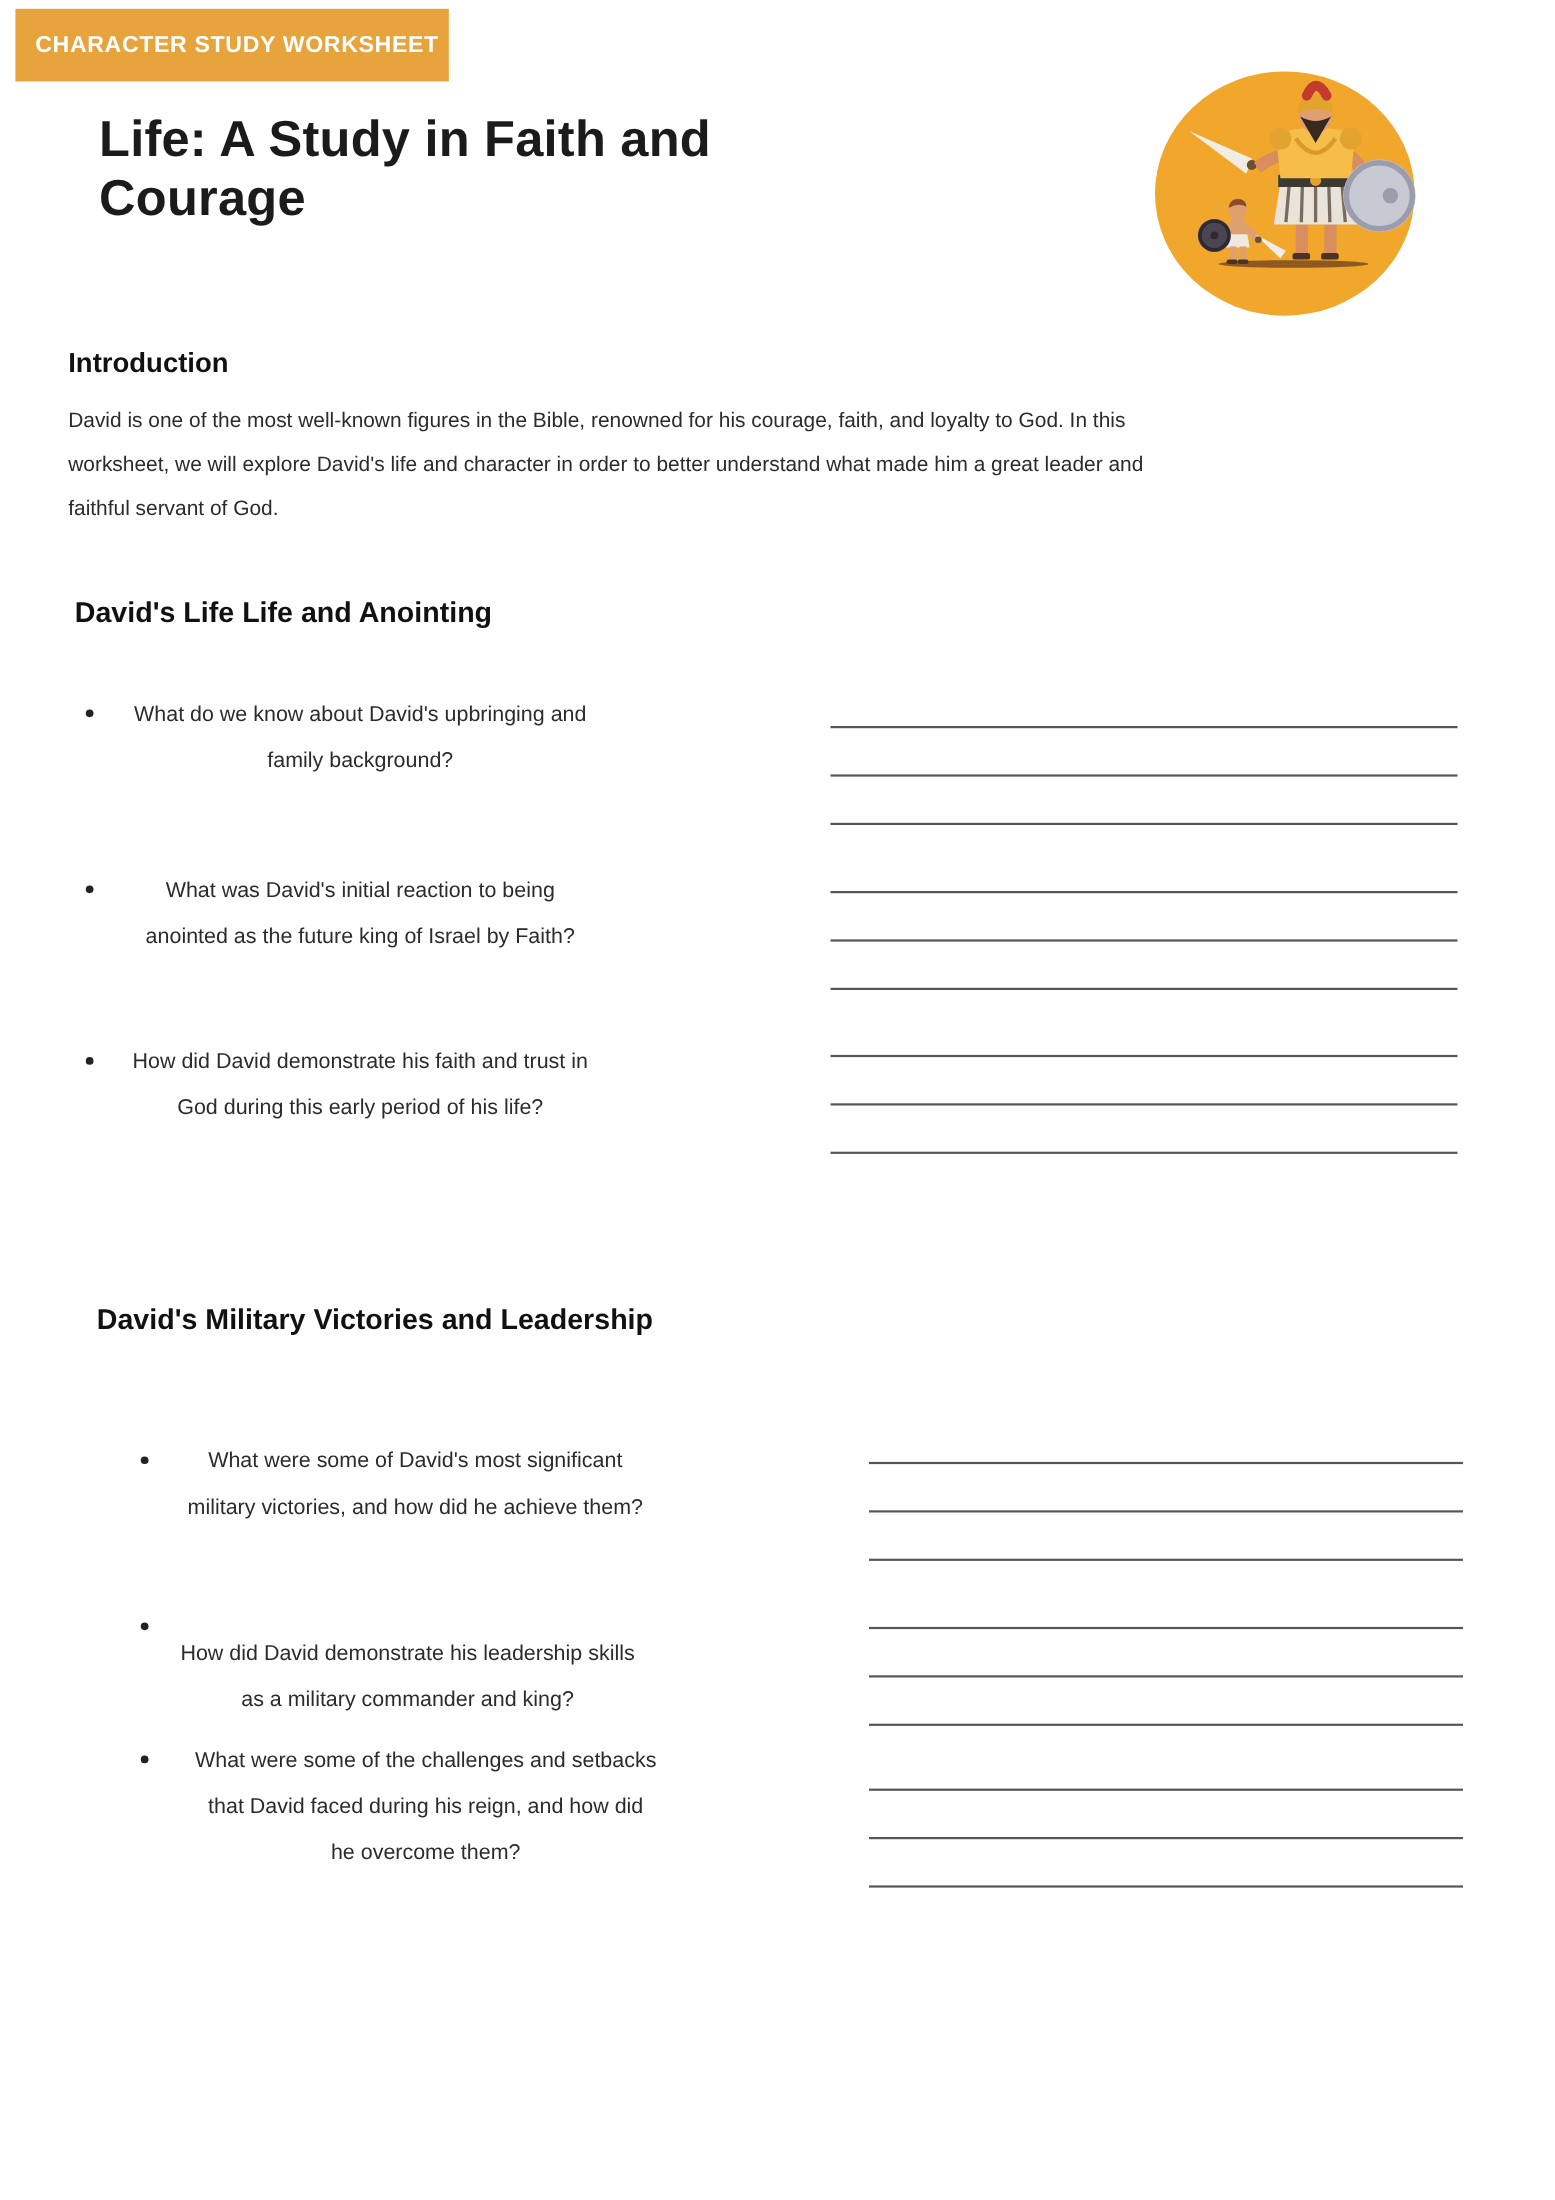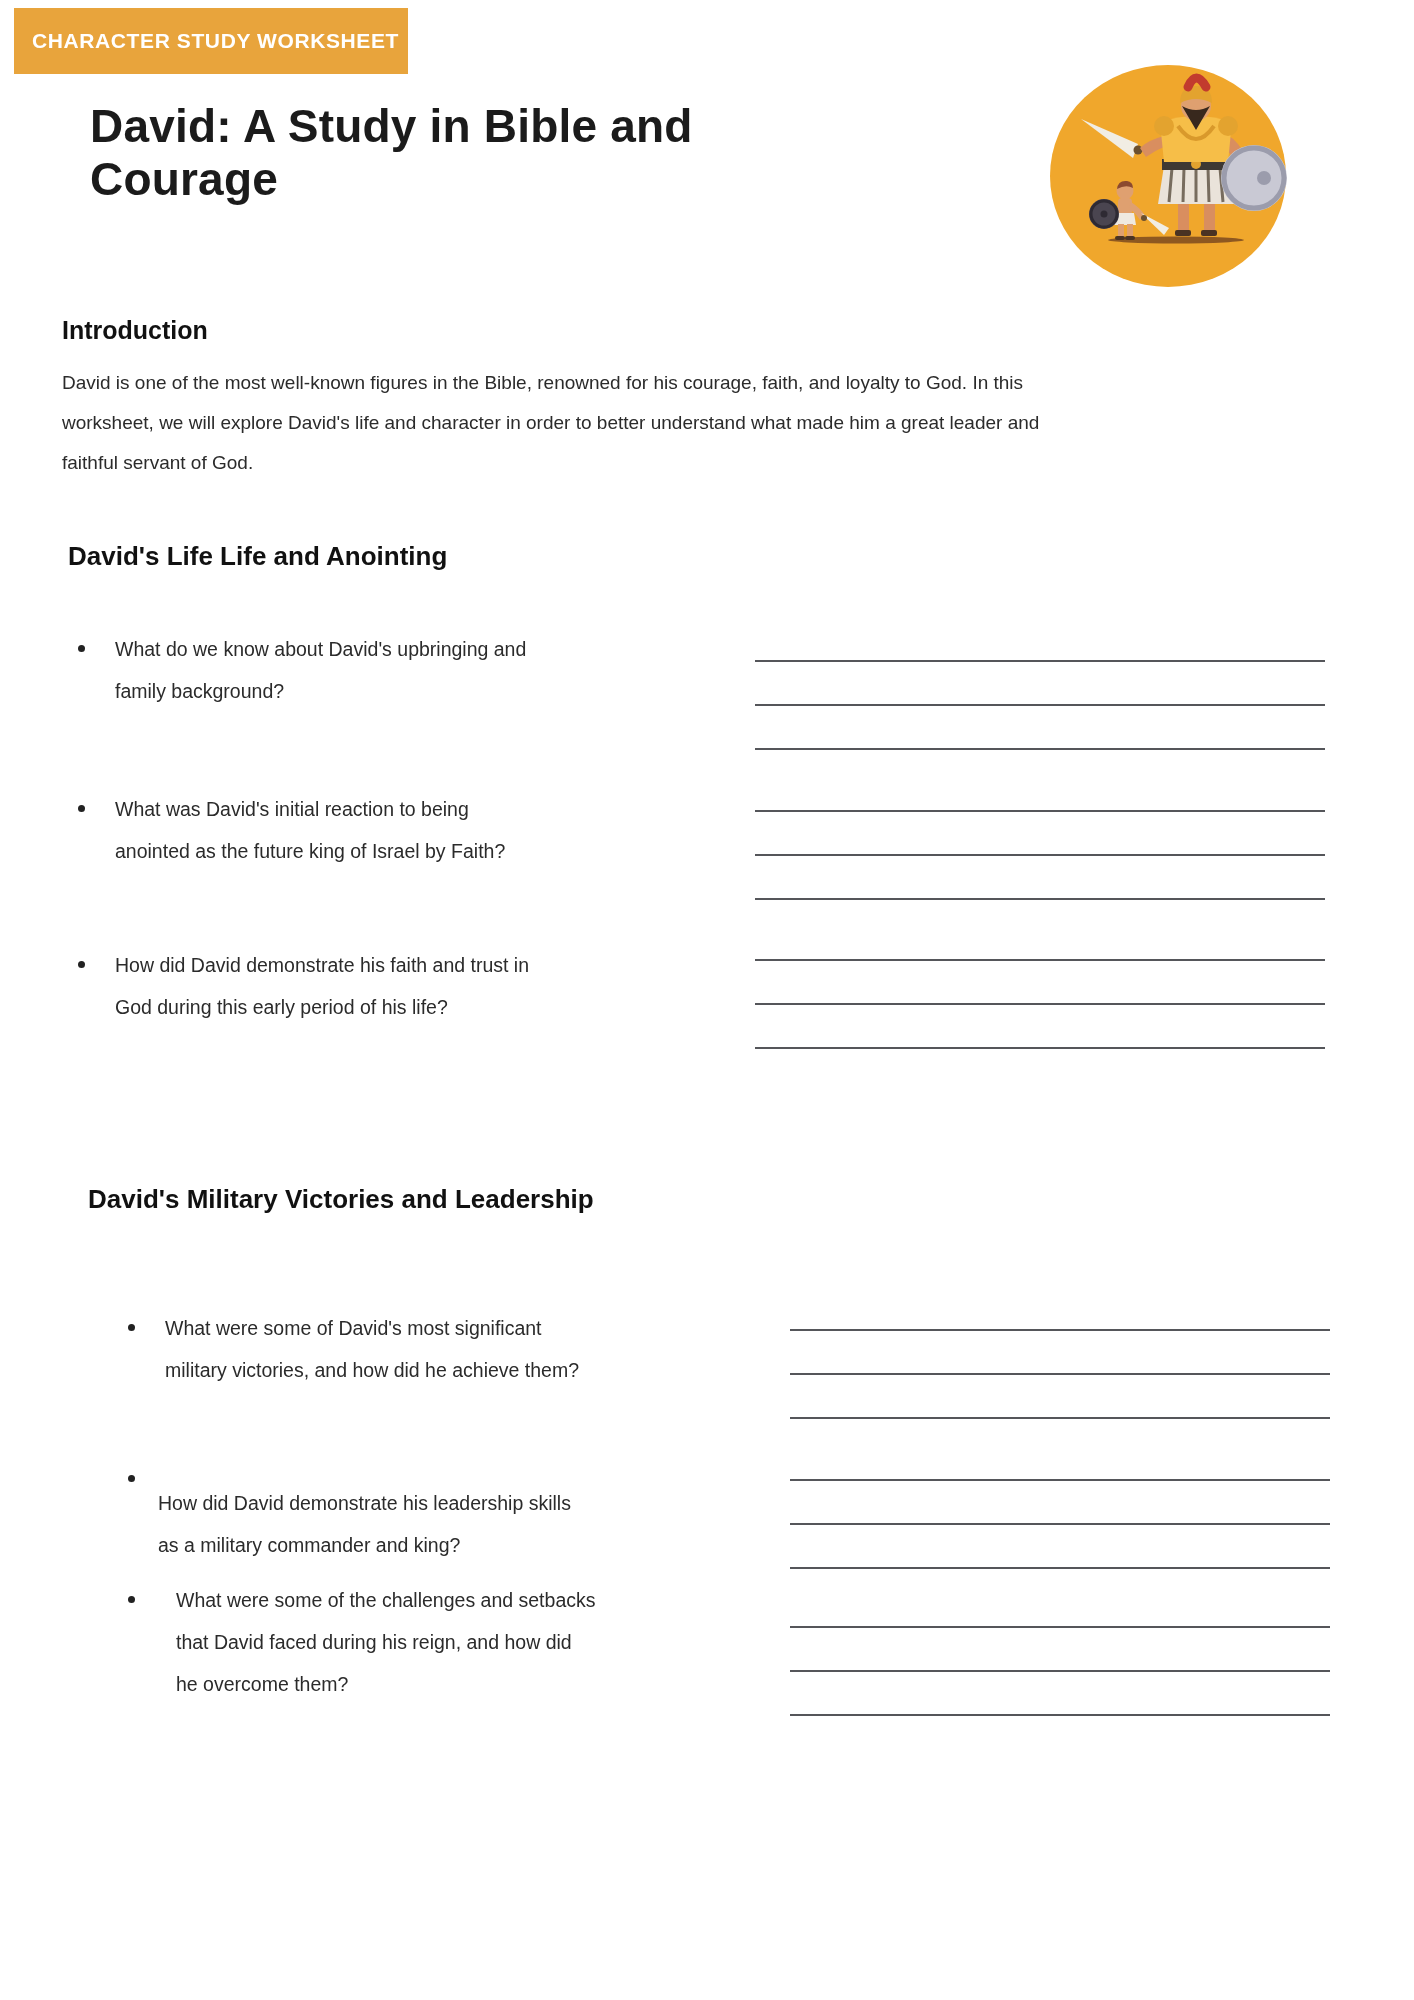--- a/index.html
+++ b/index.html
@@ -72,20 +72,21 @@
     font-weight: 800;
     color: #111111;
   }
   #s1-heading { left: 68px; top: 541px; }
   #s2-heading { left: 88px; top: 1184px; }
   
   .question {
     position: absolute;
     width: 470px;
     display: flex;
+    text-align: center;
   }
   .bullet-icon {
     width: 7px; height: 7px;
     border-radius: 50%;
     background: #222222;
     margin-top: 17px;
     flex: 0 0 7px;
   }
   .q-text {
     margin-left: 30px;
@@ -120,21 +121,21 @@
 </style>
 </head>
 <body>
 
 <div id="page">
 
   <div class="banner">
     <span class="banner-label">CHARACTER STUDY WORKSHEET</span>
   </div>
 
-  <h1 class="page-title" style="margin:0;">David: A Study in Bible and Courage</h1>
+  <h1 class="page-title" style="margin:0;">Life: A Study in Faith and Courage</h1>
 
   <div class="illustration">
     <svg width="240" height="230" viewBox="0 0 240 230">
       <ellipse cx="120" cy="114" rx="118" ry="111" fill="#F0A72C"></ellipse>
       <ellipse cx="128" cy="178" rx="68" ry="3.5" fill="#7C4A1E" opacity="0.85"></ellipse>
 
       <polygon points="33,57 90,82 85,96" fill="#F1EDE3"></polygon>
       <circle cx="90" cy="88" r="4.5" fill="#6B4F2E"></circle>
 
       <rect x="130" y="138" width="11" height="32" fill="#D98E5F"></rect>

